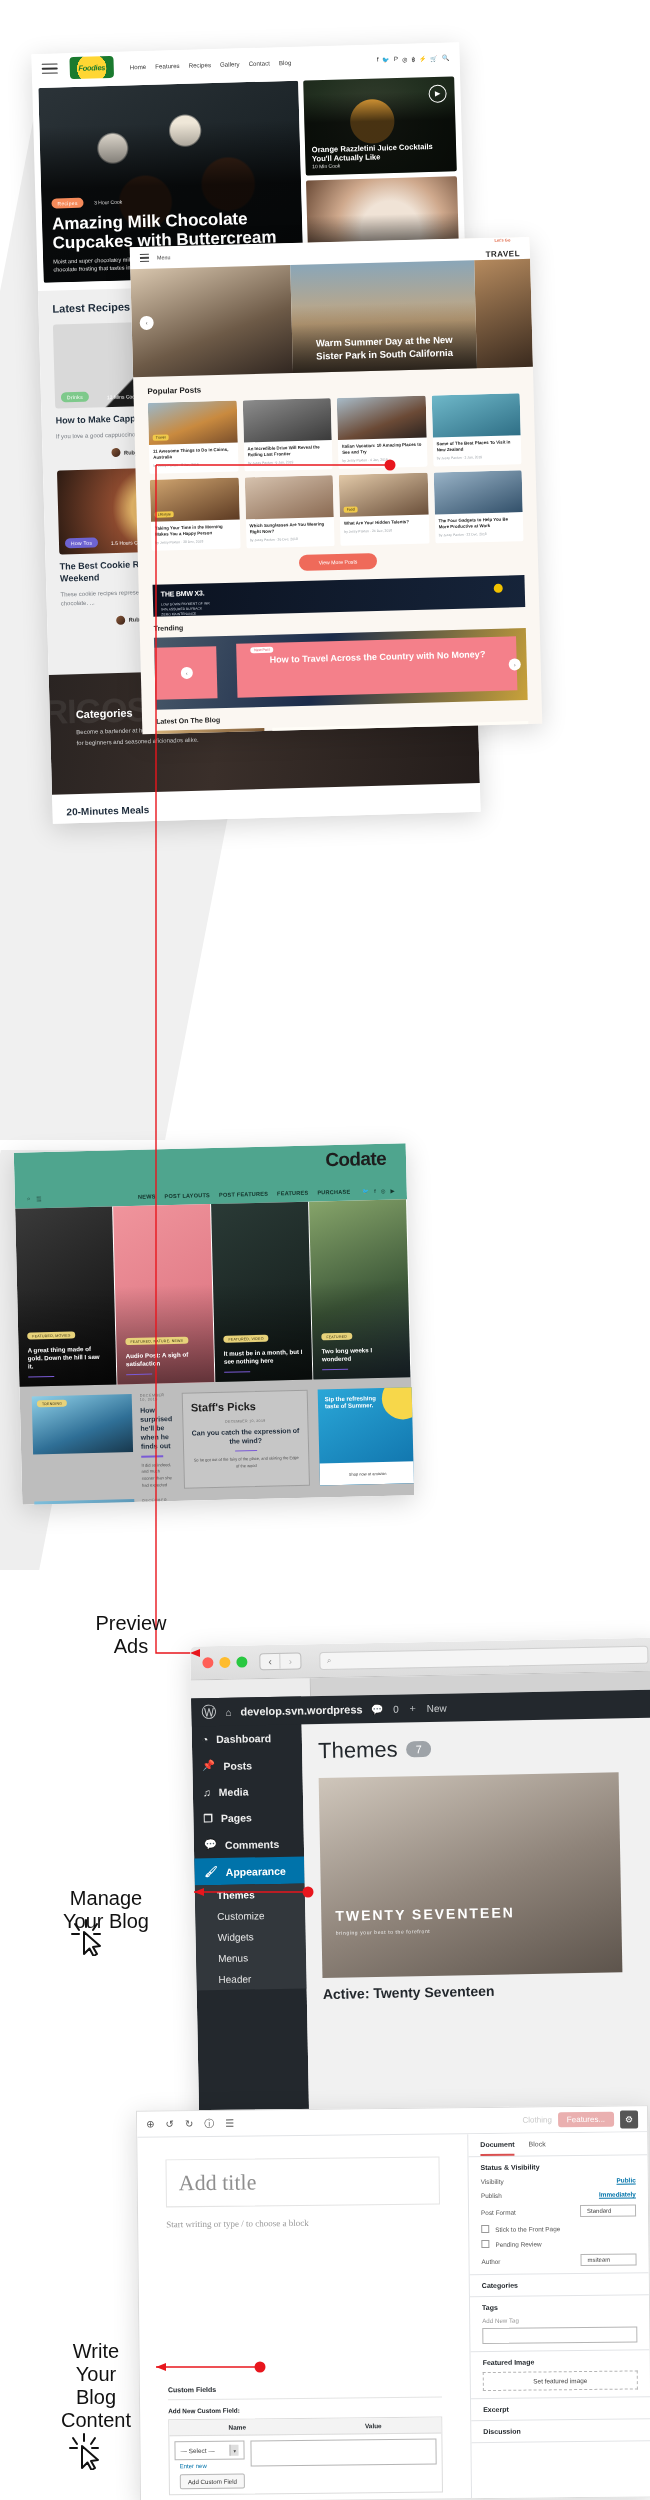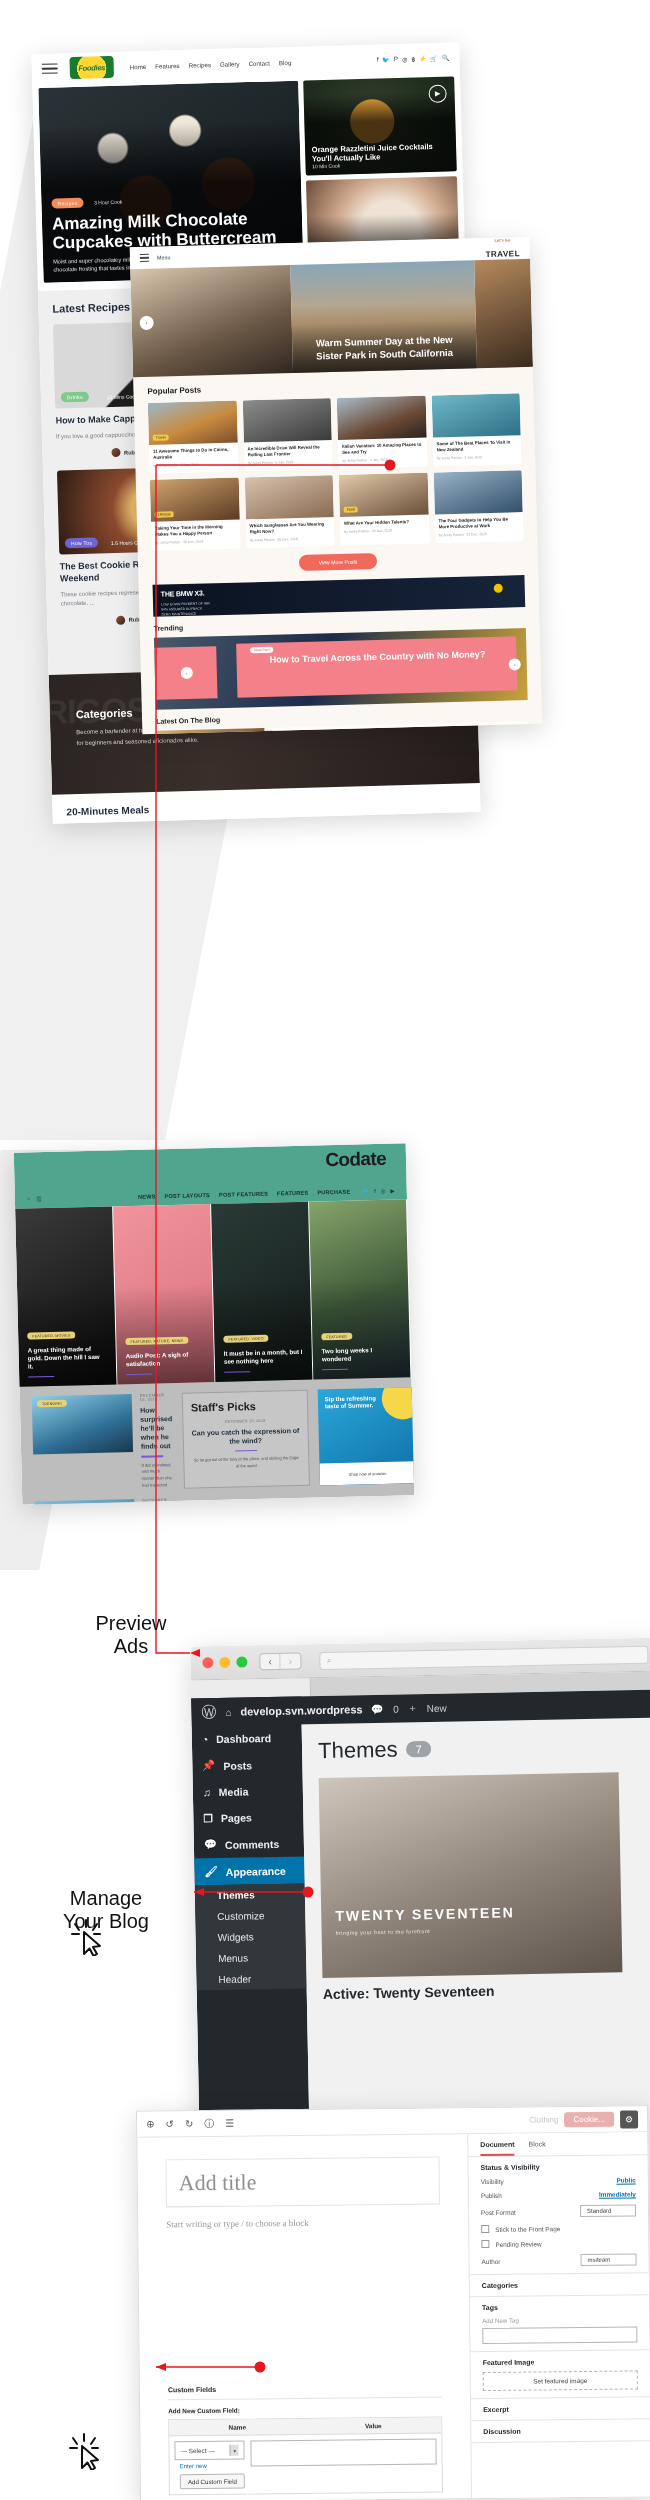--- a/index.html
+++ b/index.html
@@ -700,21 +700,21 @@
 
   <div class="panel" id="gb">
     <div class="gb-bar">
       <span>⊕</span>
       <span>↺</span>
       <span>↻</span>
       <span>ⓘ</span>
       <span>☰</span>
       <div class="right">
         <span class="gb-prev">Clothing</span>
-        <span class="gb-pub">Cookie...</span>
+        <span class="gb-pub">Features...</span>
         <span class="gb-gear">⚙</span>
       </div>
     </div>
     <div class="gb-body">
       <div class="gb-edit">
         <div class="gb-title">Add title</div>
         <div class="gb-hint">Start writing or type / to choose a block</div>
         <div class="gb-cf">
           <div class="hd">Custom Fields</div>
           <div class="lb">Add New Custom Field:</div>
@@ -815,20 +815,26 @@
     <g stroke="#111" stroke-width="2" stroke-linecap="round">
       <line x1="16" y1="2" x2="16" y2="9"></line>
         <line x1="5" y1="6" x2="9" y2="12"></line>
       <line x1="27" y1="6" x2="23" y2="12"></line>
         <line x1="2" y1="16" x2="9" y2="16"></line>
         <line x1="30" y1="16" x2="24" y2="16"></line>
     </g>
     <path d="M14 14 L14 36 L19.5 30.5 L23.5 38 L27 36 L23 29 L30 28 Z" fill="#fff" stroke="#111" stroke-width="2" stroke-linejoin="round"></path>
   </svg>
 
+  <div class="anno" style="left:16px;top:2340px;text-align:center;width:160px;">
+    <span style="white-space:pre-line;">Write
+Your
+Blog
+Content</span>
+  </div>
   <svg style="position:absolute;left:142px;top:2355px;width:130px;height:30px;z-index:19;">
     <path d="M118 12 L14 12" stroke="#e8161d" stroke-width="1.4" fill="none"></path>
     <path d="M14 12 l10 -4 l0 8 z" fill="#e8161d"></path>
     <circle cx="118" cy="12" r="5.5" fill="#e8161d"></circle>
   </svg>
   <svg class="cursor" style="position:absolute;left:68px;top:2432px;z-index:21;" viewBox="0 0 34 38">
     <g stroke="#111" stroke-width="2" stroke-linecap="round">
       <line x1="16" y1="2" x2="16" y2="9"></line>
         <line x1="5" y1="6" x2="9" y2="12"></line>
       <line x1="27" y1="6" x2="23" y2="12"></line>

